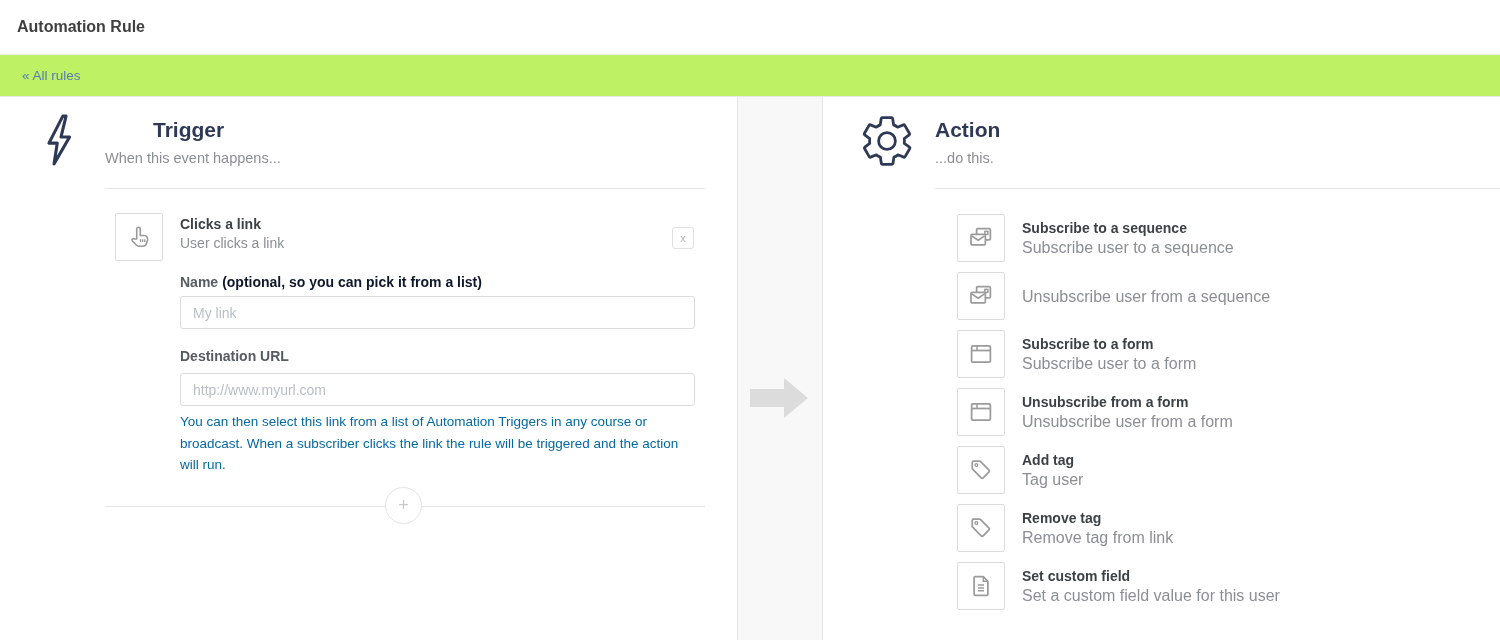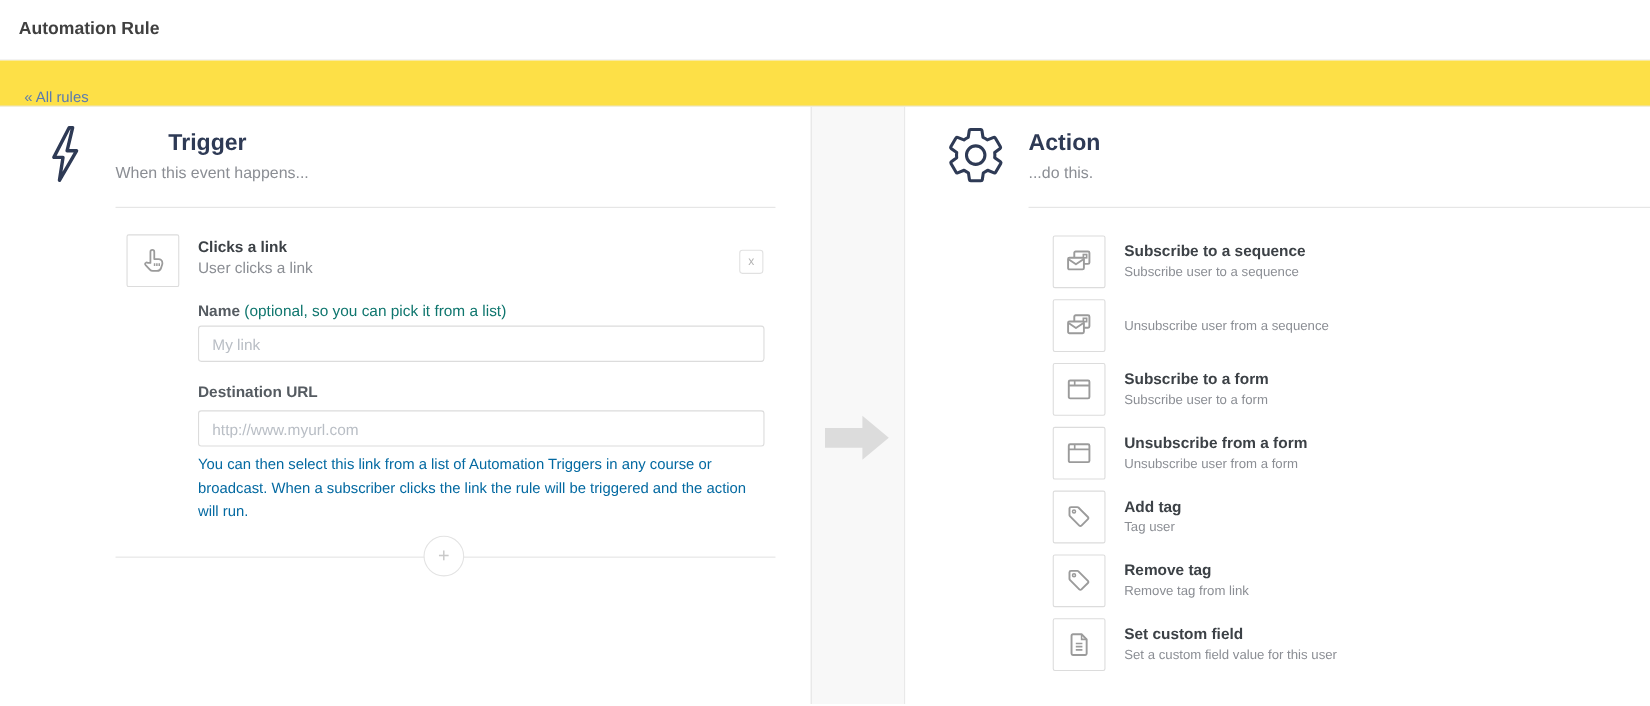--- a/index.html
+++ b/index.html
@@ -3,21 +3,21 @@
 <meta charset="utf-8">
 <style>
   * { margin:0; padding:0; box-sizing:border-box; }
   html,body { background:#fff; }
   body { font-family:"Liberation Sans", sans-serif; }
   .page { position:relative; width:1500px; height:642px; background:#fff; overflow:hidden; }
 
   
   .titlebar { height:55px; display:flex; align-items:center; padding:0 17px; border-bottom:1px solid #ececec; background:#fff; }
   .page-title { font-size:16px; font-weight:700; color:#404040; }
-  .breadcrumb-bar { height:42px; display:flex; align-items:flex-end; padding:0 22px; border-bottom:1px solid #e7e7e7; background:#fde047; }
+  .breadcrumb-bar { height:42px; display:flex; align-items:center; padding:0 22px; border-bottom:1px solid #e7e7e7; background:#bef264; }
   .back-link { font-size:13.5px; color:#5a7bb0; text-decoration:none; cursor:pointer; }
 
   
   .main { display:flex; height:543px; }
   .panel-left { position:relative; width:737px; background:#fff; }
   .gap-strip { position:relative; width:86px; background:#f8f8f8; border-left:1px solid #e5e5e5; border-right:1px solid #e5e5e5; }
   .panel-right { position:relative; flex:1; background:#fff; }
 
   
   .sec-icon { position:absolute; color:#2e3a55; }
@@ -35,21 +35,21 @@
 
   
   .icon-box { width:48px; height:48px; border:1px solid #dcdcdc; border-radius:2px; background:#fff;
               display:flex; align-items:center; justify-content:center; color:#9b9b9b; flex:0 0 48px; }
   .card-iconbox { position:absolute; left:115px; top:116px; }
   .card-title { position:absolute; left:180px; top:119px; font-size:14px; font-weight:700; color:#3c4146; }
   .card-sub { position:absolute; left:180px; top:138px; font-size:14px; color:#8b8e94; }
   .close-btn { position:absolute; left:672px; top:130px; width:22px; height:22px; border:1px solid #e1e1e1; border-radius:3px;
                background:#fff; color:#b4b4b4; font-size:11px; line-height:20px; text-align:center; cursor:pointer; }
   .field-label { position:absolute; font-size:14px; font-weight:600; color:#555b61; }
-  .field-label .hint { font-weight:400; color:#0f766e; margin-left:4px; }
+  .field-label .hint { font-weight:700; color:#0f172a; margin-left:4px; }
   .name-label { left:180px; top:177px; }
   .url-label { left:180px; top:251px; }
   .text-input { position:absolute; left:180px; width:515px; height:33px; border:1px solid #dcdcdc; border-radius:3px;
                 padding:0 12px; font-size:14px; color:#1d4ed8; font-family:"Liberation Sans", sans-serif; outline:none; }
   .text-input::placeholder { color:#b9bec5; }
   .input-name { top:199px; }
   .input-url { top:276px; }
   .help-text { position:absolute; left:180px; top:314px; width:516px; font-size:13.5px; line-height:1.6; color:#0369a1; }
   .divider-add { left:105px; top:409px; width:600px; }
   .plus-btn { position:absolute; left:385px; top:390px; width:37px; height:37px; border:1px solid #e3e3e3; border-radius:50%;
@@ -57,21 +57,21 @@
               justify-content:center; cursor:pointer; }
 
   
   .arrow-wrap { position:absolute; left:12px; top:279px; }
 
   
   .action-list { position:absolute; left:134px; top:117px; display:flex; flex-direction:column; gap:10px; }
   .action-item { display:flex; align-items:stretch; cursor:pointer; }
   .action-text { display:flex; flex-direction:column; justify-content:center; margin-left:17px; }
   .action-title { font-size:14px; font-weight:700; color:#3c4146; line-height:19px; }
-  .action-subtitle { font-size:12px; color:#8b8e94; line-height:19px; }
+  .action-subtitle { font-size:16px; color:#8b8e94; line-height:19px; }
 
   svg.stroke-ico { display:block; }
 </style>
 </head>
 <body>
 
 <svg width="0" height="0" style="position:absolute" aria-hidden="true">
   <defs>
     <symbol id="sym-bolt" viewBox="0 0 24 36">
       <path d="M14.8 2.5 5.8 20h5.4l-2.1 13.5 10.1-17.4h-5.6L16.9 2.5z" fill="none" stroke="currentColor" stroke-width="2" stroke-linejoin="round"></path>

